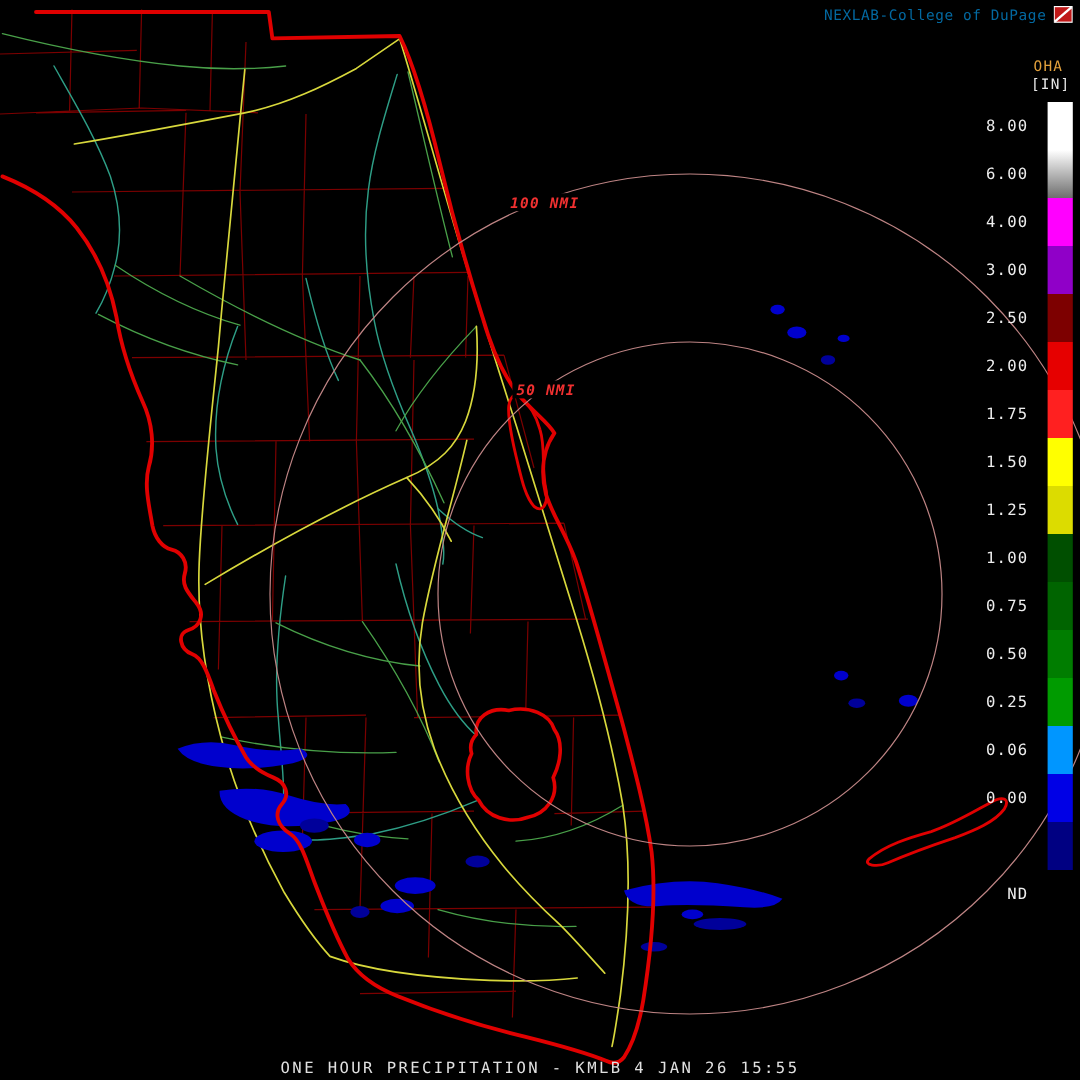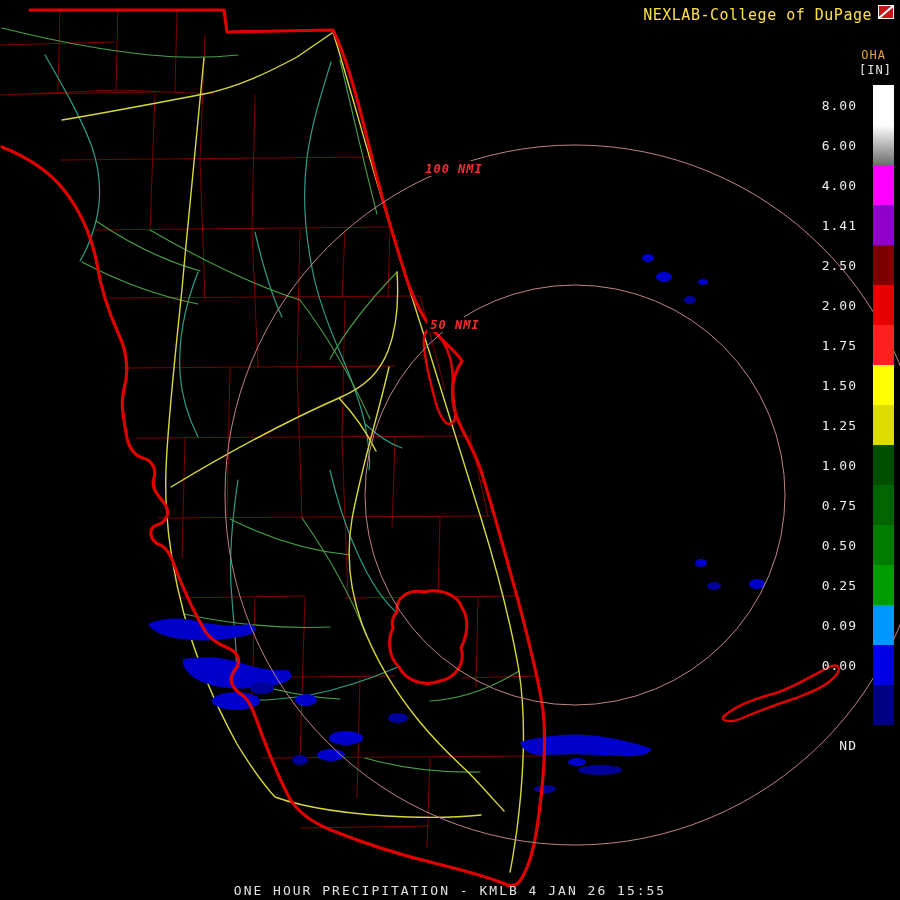--- a/index.html
+++ b/index.html
@@ -11,21 +11,21 @@
   .lake{stroke:#E00000;stroke-width:3;fill:#000;}
   .county{stroke:#7C0000;stroke-width:1;fill:none;}
   .hwy{stroke:#D8D83C;stroke-width:1.4;fill:none;stroke-linecap:round;}
   .river{stroke:#2E9E86;stroke-width:1.2;fill:none;stroke-linecap:round;}
   .groad{stroke:#49A049;stroke-width:1.1;fill:none;stroke-linecap:round;}
   .precip{fill:#0000CD;}
   .precip2{fill:#00009A;}
   .ring{stroke:#BE8484;stroke-width:1;fill:none;}
   .ringlabel{fill:#F03030;font:italic bold 12px "DejaVu Sans Mono",monospace;letter-spacing:1px;}
 
-  .brand{position:absolute;top:6px;right:28px;color:#fde047;font-size:15px;letter-spacing:0.5px;}
+  .brand{position:absolute;top:6px;right:28px;color:#0369a1;font-size:12px;letter-spacing:0.5px;}
   .logo{position:absolute;top:4px;right:6px;width:16px;height:16px;}
   .oha{position:absolute;top:48px;right:14px;color:#E3A13C;font-size:12px;letter-spacing:1px;}
   .units{position:absolute;top:63px;right:8px;color:#E8E8E8;font-size:12px;letter-spacing:1px;}
 
   .legend{position:absolute;top:85px;right:6px;}
   .lg-row{display:flex;align-items:center;height:40px;}
   .lg-label{width:48px;text-align:right;color:#EDEDED;font-size:13px;letter-spacing:1px;padding-right:16px;}
   .lg-swatch{width:21px;height:40px;display:block;}
 
   .footer{position:absolute;bottom:2px;left:0;width:100%;text-align:center;
@@ -170,21 +170,21 @@
     </div>
     <div class="lg-row">
       <span class="lg-label">6.00</span>
       <span class="lg-swatch" style="background: linear-gradient(rgb(255, 255, 255), rgb(110, 110, 110));"></span>
     </div>
     <div class="lg-row">
       <span class="lg-label">4.00</span>
       <span class="lg-swatch" style="background: rgb(255, 0, 255);"></span>
     </div>
     <div class="lg-row">
-      <span class="lg-label">1.41</span>
+      <span class="lg-label">3.00</span>
       <span class="lg-swatch" style="background: rgb(144, 0, 200);"></span>
     </div>
     <div class="lg-row">
       <span class="lg-label">2.50</span>
       <span class="lg-swatch" style="background: rgb(125, 0, 0);"></span>
     </div>
     <div class="lg-row">
       <span class="lg-label">2.00</span>
       <span class="lg-swatch" style="background: rgb(230, 0, 0);"></span>
     </div>
@@ -210,21 +210,21 @@
     </div>
     <div class="lg-row">
       <span class="lg-label">0.50</span>
       <span class="lg-swatch" style="background: rgb(0, 125, 0);"></span>
     </div>
     <div class="lg-row">
       <span class="lg-label">0.25</span>
       <span class="lg-swatch" style="background: rgb(0, 155, 0);"></span>
     </div>
     <div class="lg-row">
-      <span class="lg-label">0.09</span>
+      <span class="lg-label">0.06</span>
       <span class="lg-swatch" style="background: rgb(0, 150, 255);"></span>
     </div>
     <div class="lg-row">
       <span class="lg-label">0.00</span>
       <span class="lg-swatch" style="background: rgb(0, 0, 230);"></span>
     </div>
     <div class="lg-row">
       <span class="lg-label"></span>
       <span class="lg-swatch" style="background: rgb(0, 0, 130);"></span>
     </div>

